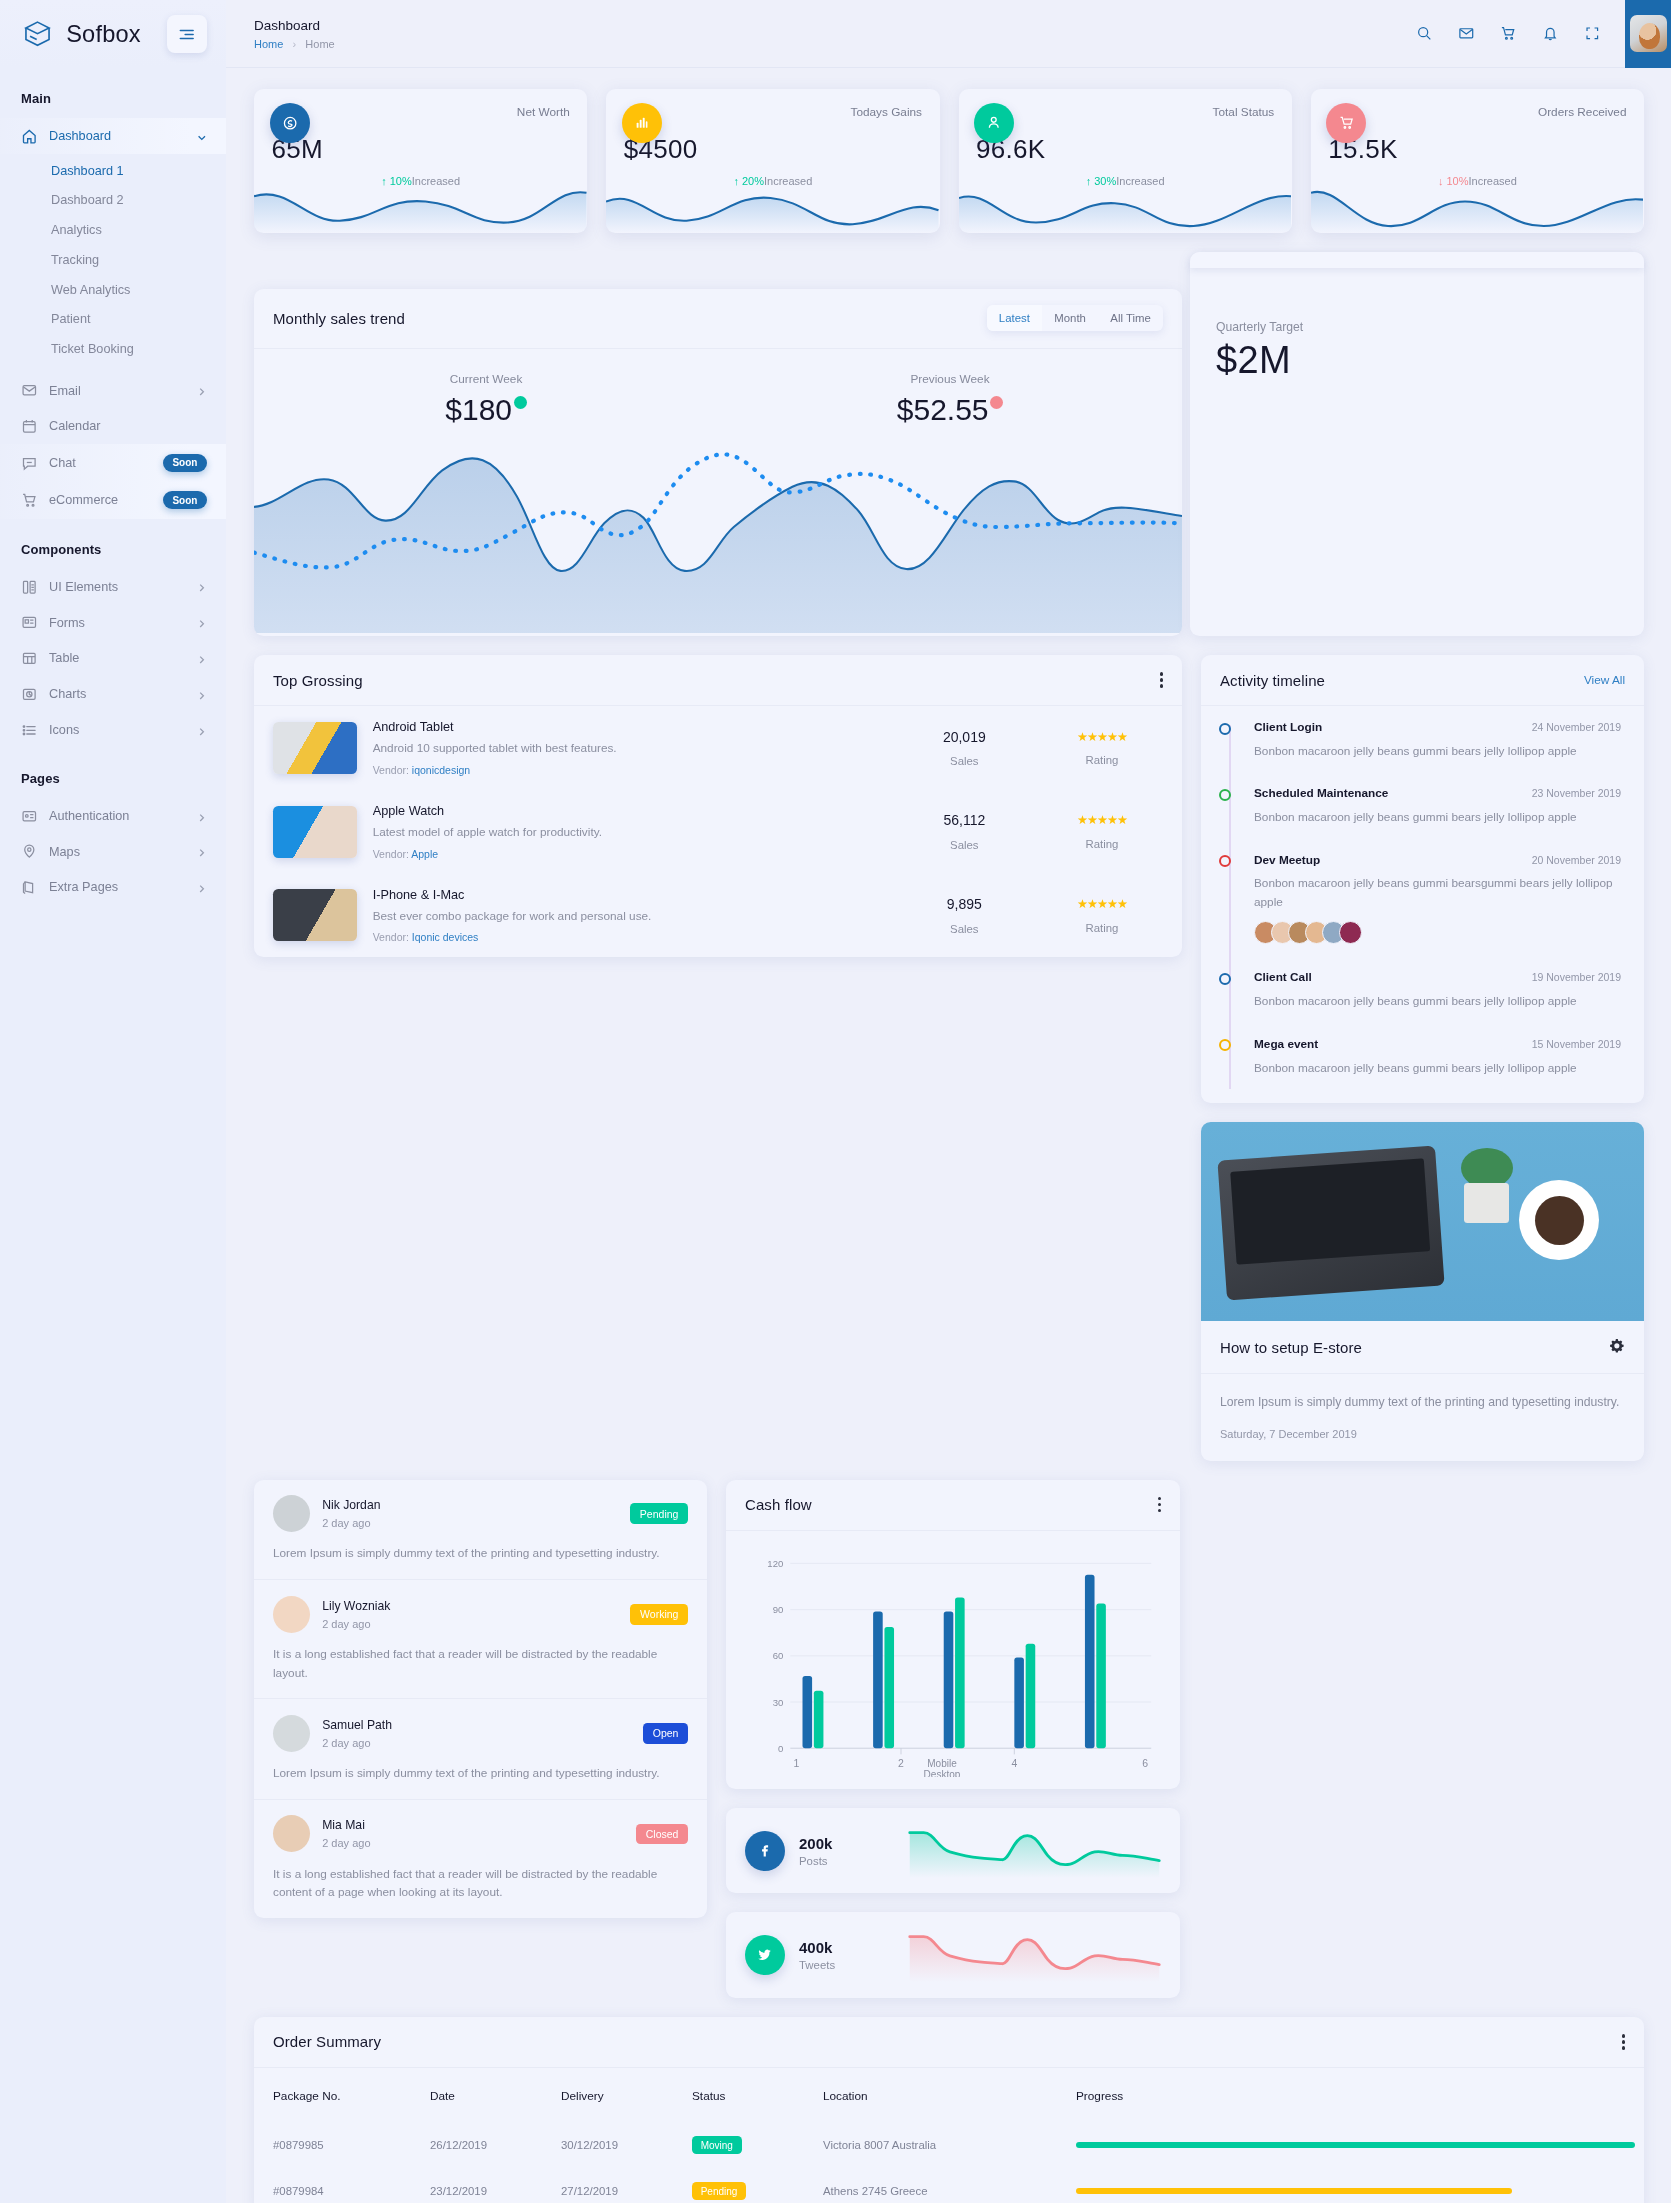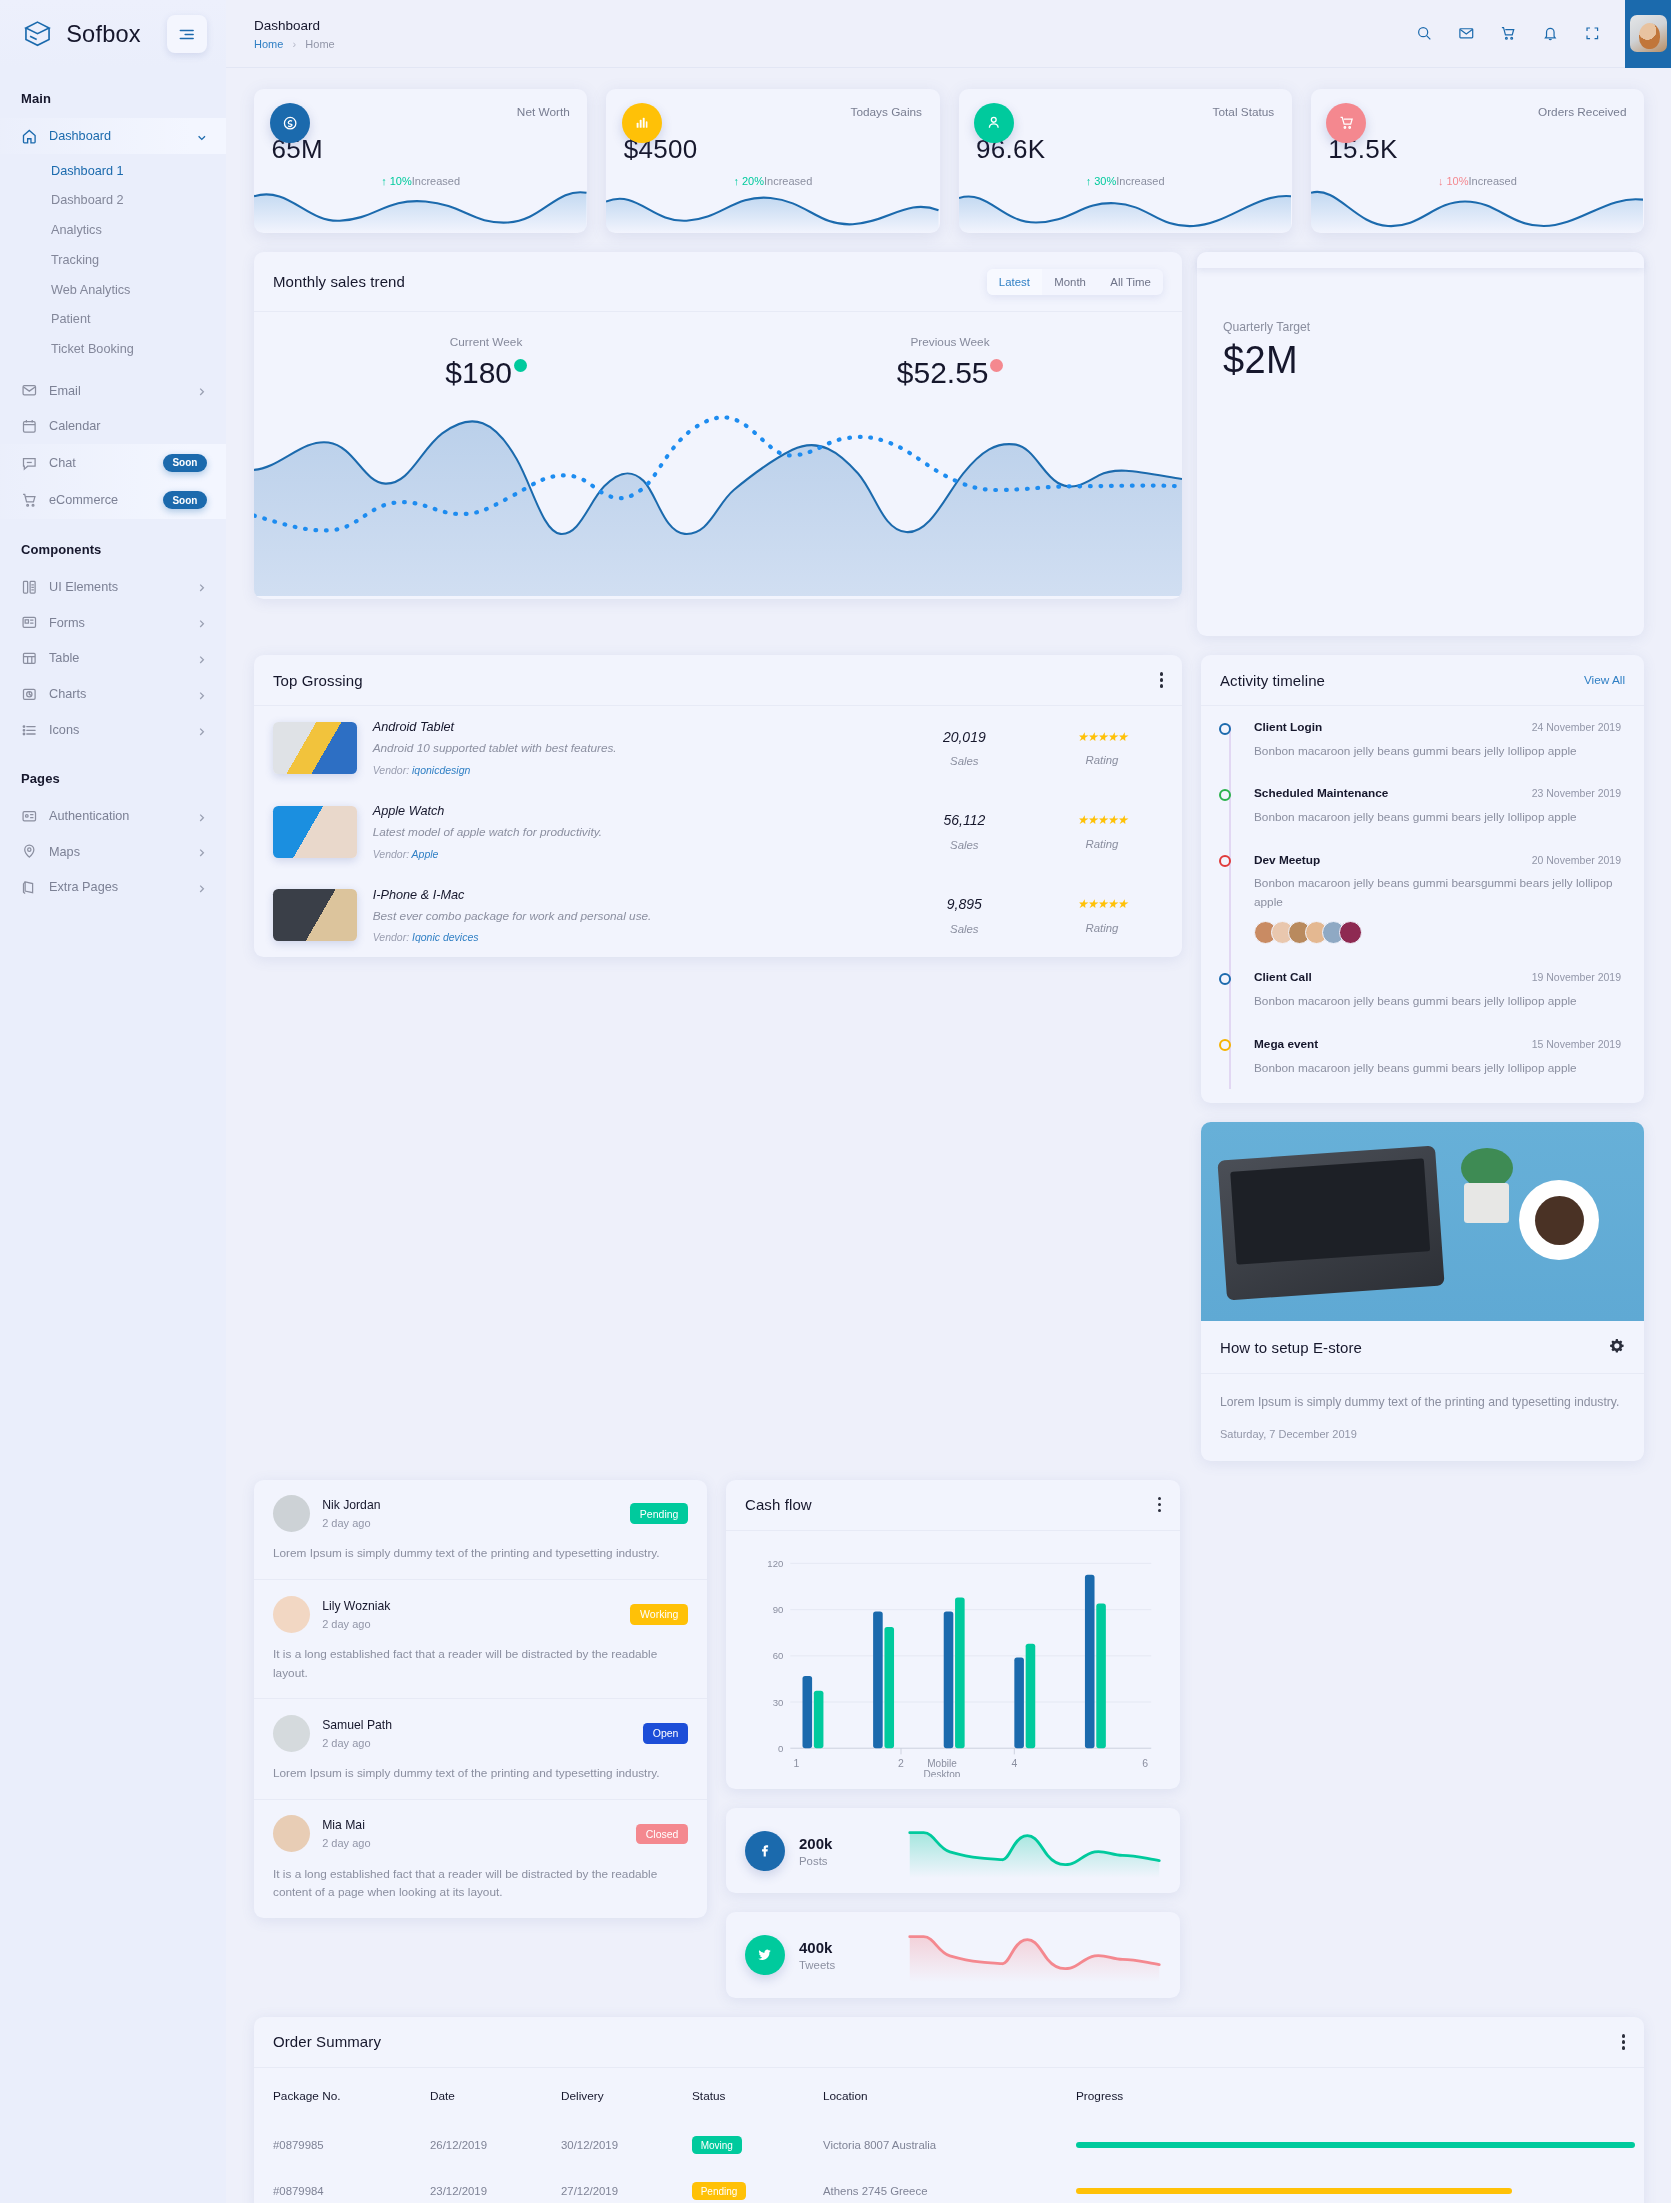--- a/index.html
+++ b/index.html
@@ -111,21 +111,21 @@
     display: flex; align-items: center; justify-content: center;
     box-shadow: 0 4.4px 10.5px rgba(60,80,150,.22);
   }
   .stat-label { text-align: right; font-size: 11.8px; color: #787d91; }
   .stat-value { text-align: left; font-size: 26px; color: #16172c; margin-top: 15.7px; letter-spacing:0.3px; }
   .stat-delta { text-align: center; font-size: 11px; color: #8b8fa0; margin-top: 9.6px; }
   .stat-delta b { font-weight: 400; }
   .stat-wave { position: absolute; left: 0; right: 0; bottom: 0; height: 49px; }
 
   
-  .mid-row { display: flex; gap: 15px; margin-top: 19px; align-items: flex-start; }
+  .mid-row { display: flex; gap: 8px; margin-top: 19px; align-items: flex-end; }
   .sales-card { width: 928px; flex: 0 0 928px; overflow: hidden; }
   .seg {
     display: flex; background: #f3f5fe; border-radius: 6.1px; overflow: hidden;
     box-shadow: 0 2.6px 8.7px rgba(80,100,170,.12);
   }
   .seg span { font-size: 11.4px; color: #6e7388; padding: 7px 12.2px; }
   .seg span.on { color: #2f7fc4; background: #f7f9ff; }
   .week-row { display: flex; padding: 23px 0 5.2px 0; }
   .week-col { flex: 1 1 0; text-align: center; }
   .week-lab { font-size: 11.8px; color: #868a9c; }
@@ -135,21 +135,21 @@
 
   .qt-card { flex: 1 1 auto; min-height: 384px; border-radius: 9.6px; background:#f2f4fd; position:relative;
              box-shadow: 0 2.6px 14px rgba(82,98,160,.10); padding: 68px 0 0 26px; }
   .qt-strip { position:absolute; left:0; right:0; top:0; height:15.7px; background:#f3f5fe; border-radius:9.6px 9.6px 0 0; box-shadow:0 2.6px 7.9px rgba(82,98,160,.12);}
   .qt-lab { font-size: 12.2px; color:#8a8e9f; }
   .qt-val { font-size: 38px; color:#16172c; margin-top: 5.2px; letter-spacing:0.4px; }
 
   
   .row2 { display: flex; gap: 19px; margin-top: 19px; align-items: flex-start; }
   .grossing-card { width: 928px; flex: 0 0 928px; }
-  .prod { display: flex; align-items: center; padding: 14px 19px; gap: 15.7px; font-style: italic; }
+  .prod { display: flex; align-items: center; padding: 14px 19px; gap: 15.7px; }
   .prod-thumb { width: 84px; height: 52px; border-radius: 5.2px; flex: 0 0 84px;
      box-shadow: 0 2.6px 8.7px rgba(70,90,160,.2); background-size: cover; }
   .p1 { background: linear-gradient(120deg,#dfe2e6 0 38%, #f2c33c 38% 60%, #2d6fc4 60% 100%); }
   .p2 { background: linear-gradient(120deg,#1b8fe0 0 44%, #e9d8cb 44% 100%); }
   .p3 { background: linear-gradient(120deg,#3a3f48 0 55%, #dcc49c 55% 100%); }
   .prod-info { flex: 1 1 auto; min-width: 0; }
   .prod-name { font-size: 12.7px; color: #16172c; }
   .prod-desc { font-size: 11.8px; color: #8b8fa0; margin-top: 7px; }
   .prod-vendor { font-size: 10.5px; color: #9a9eb0; margin-top: 8.7px; }
   .prod-vendor a { color: #2f7fc4; text-decoration: none; }

